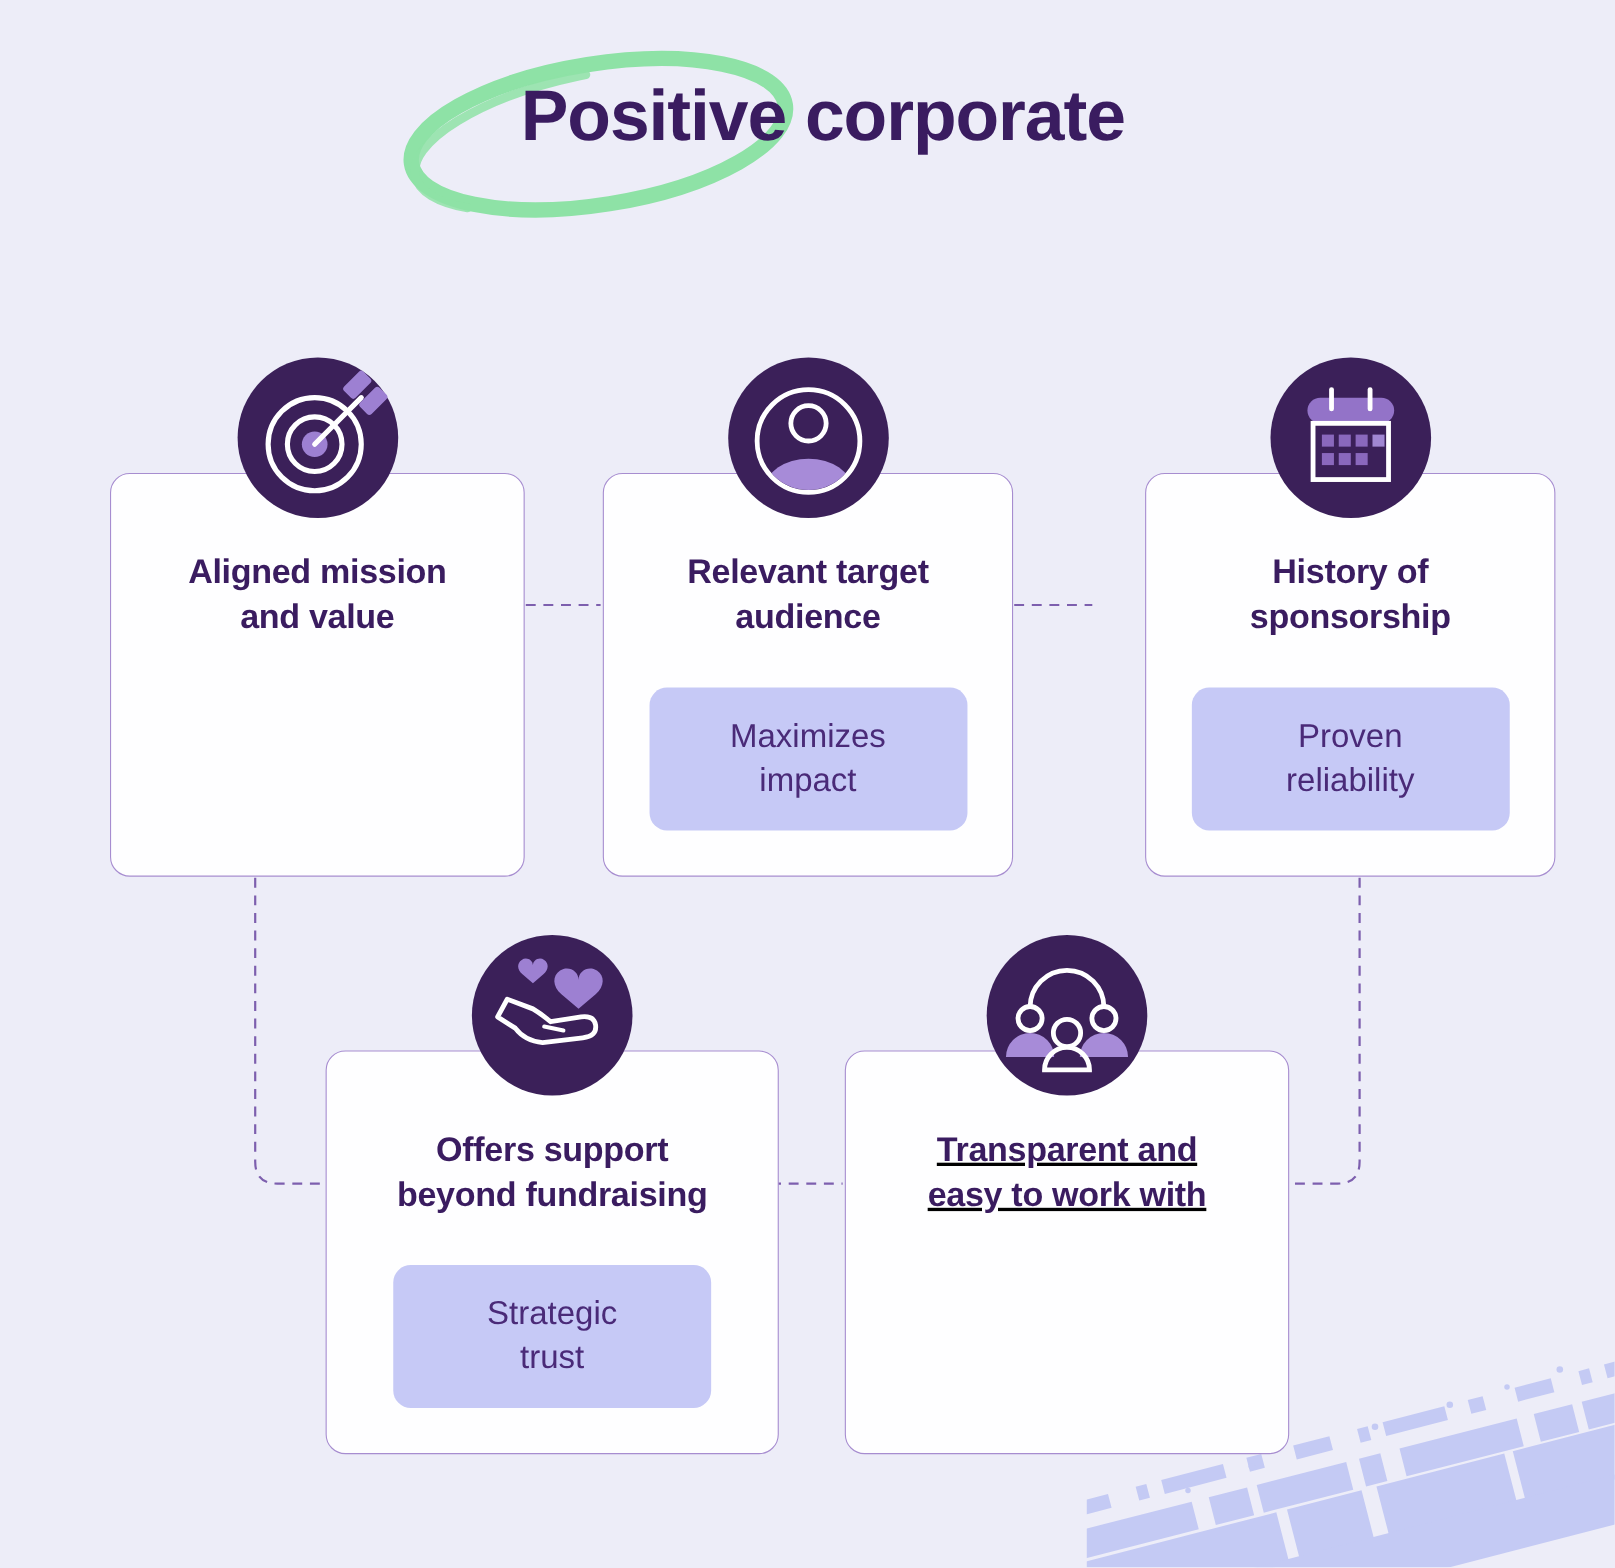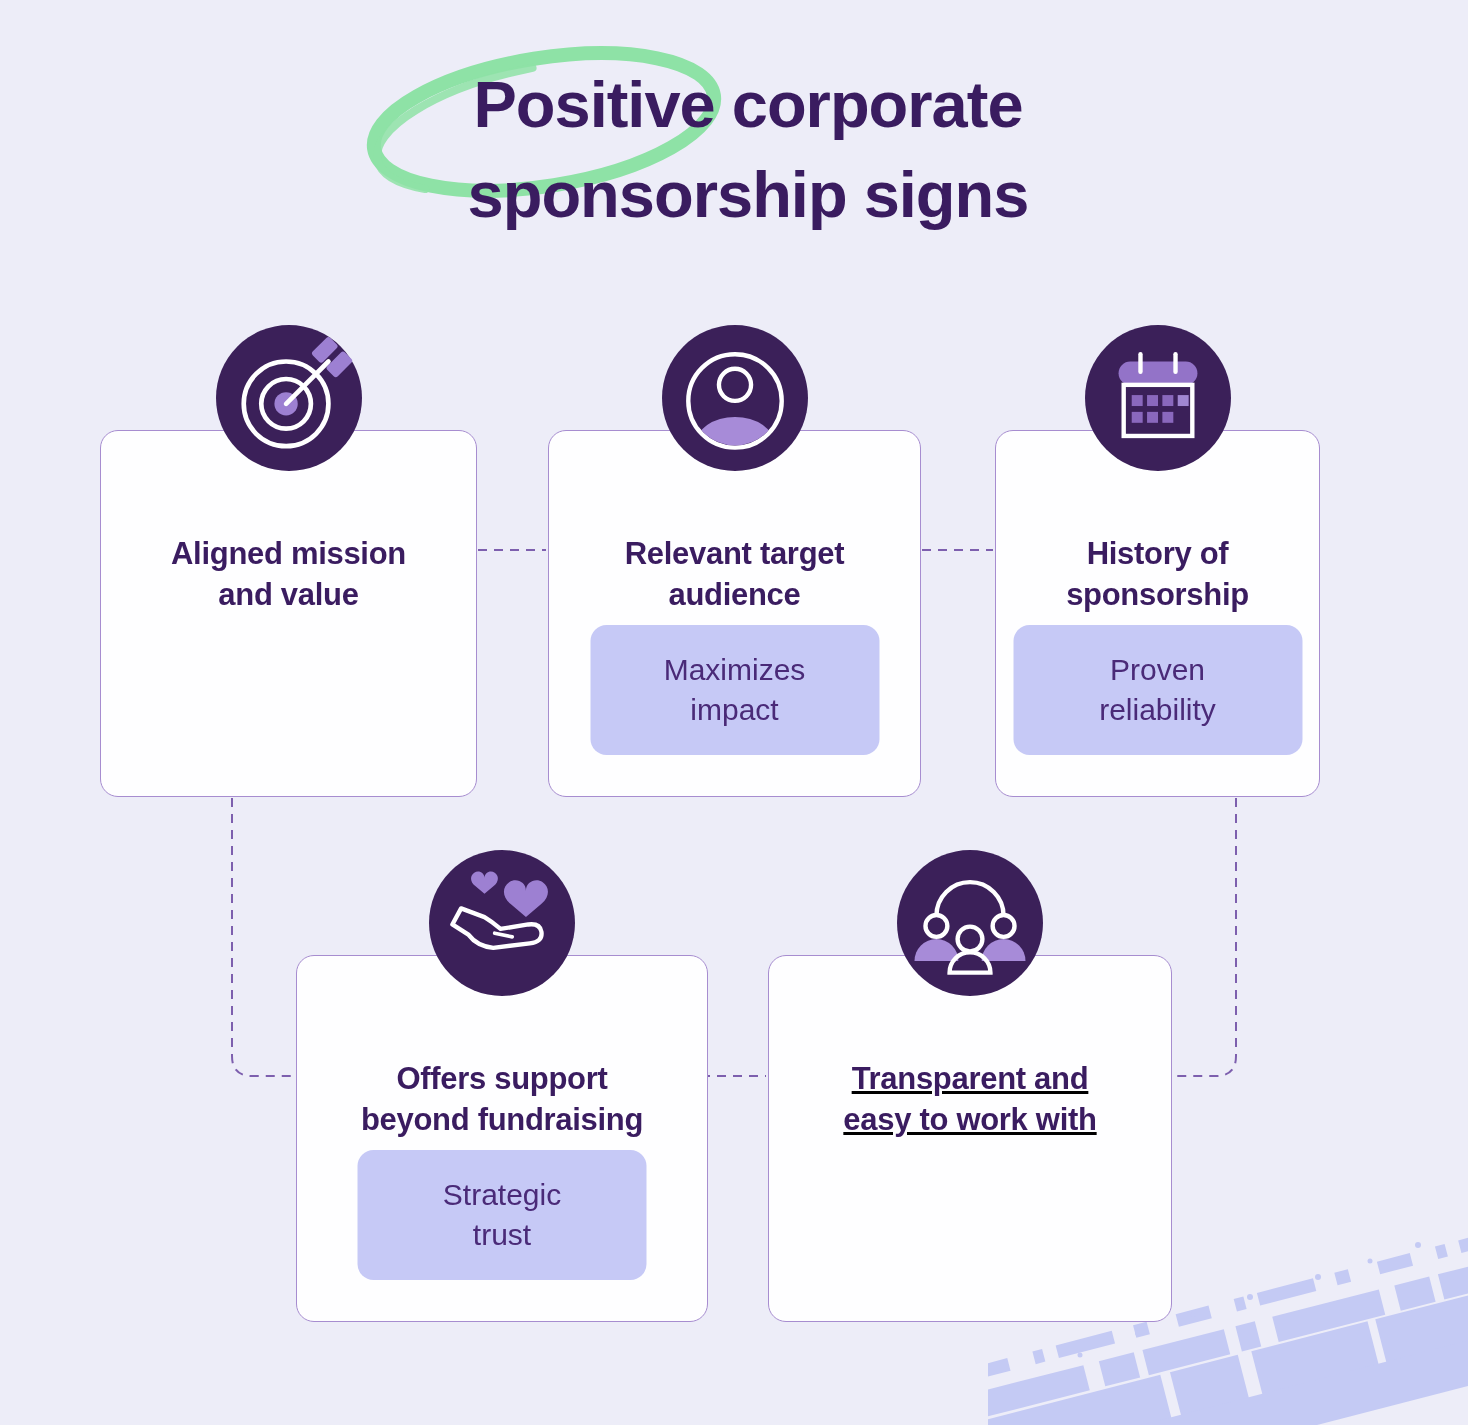--- a/index.html
+++ b/index.html
@@ -60,35 +60,35 @@
   .card{
     position:absolute;
     background:var(--card-bg);
     border:1.5px solid var(--card-border);
     border-radius:18px;
     z-index:3;
     box-sizing:border-box;
   }
   .card1{left:100px;top:430px;width:377px;height:367px;}
   .card2{left:548px;top:430px;width:373px;height:367px;}
-  .card3{left:995px;top:430px;width:325px;height:367px;}
+  .card3{left:1041px;top:430px;width:373px;height:367px;}
   .card4{left:296px;top:955px;width:412px;height:367px;}
   .card5{left:768px;top:955px;width:404px;height:367px;text-decoration:underline;}
   .icon-circle{
     position:absolute;
     width:146px;height:146px;
     left:50%;top:-106px;
     transform:translateX(-50%);
     border-radius:50%;
     background:var(--icon-circle);
     display:flex;align-items:center;justify-content:center;
   }
   .icon-circle svg{width:146px;height:146px;display:block;}
   .card-title{
-    margin:102px 10px 0 10px;
+    margin:68px 10px 0 10px;
     font-size:31px;
     line-height:41px;
     font-weight:700;
     letter-spacing:-0.3px;
     text-align:center;
     color:var(--text-primary);
     white-space:pre-line;
   }
   .pill{
     position:absolute;
@@ -130,21 +130,20 @@
   </svg>
 
   <svg class="highlight-svg" viewBox="0 0 392 172" xmlns="http://www.w3.org/2000/svg">
     <ellipse cx="192" cy="84" rx="172" ry="64" transform="rotate(-9 192 84)" fill="none" stroke="var(--highlight-green)" stroke-width="14" stroke-linecap="round"></ellipse>
     <ellipse cx="186" cy="88" rx="164" ry="58" transform="rotate(-12 186 88)" fill="none" stroke="var(--highlight-green)" stroke-width="8" stroke-linecap="round" stroke-dasharray="250 800" stroke-dashoffset="-310" opacity="0.85"></ellipse>
   </svg>
 
   <div class="title-wrap">
     <h1>
       <span>Positive corporate</span><br>
-      <span>sponsorship signs</span>
     </h1>
   </div>
 
   <section class="card card1">
     <div class="icon-circle">
       <svg viewBox="0 0 100 100" xmlns="http://www.w3.org/2000/svg">
         <circle class="ic-stroke" cx="48" cy="54" r="29" stroke-width="3.2"></circle>
         <circle class="ic-stroke" cx="48" cy="54" r="17" stroke-width="3.2"></circle>
         <circle class="ic-fill-accent" cx="48" cy="54" r="8"></circle>
         <line class="ic-stroke" x1="48" y1="54" x2="77" y2="25" stroke-width="3.2" stroke-linecap="round"></line>

